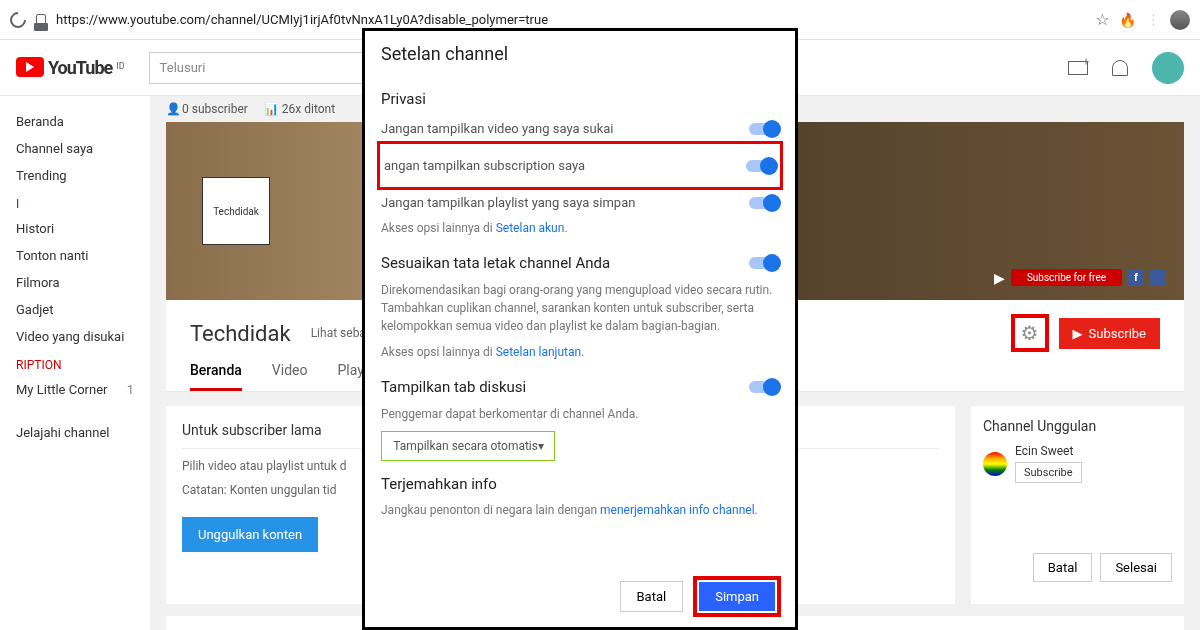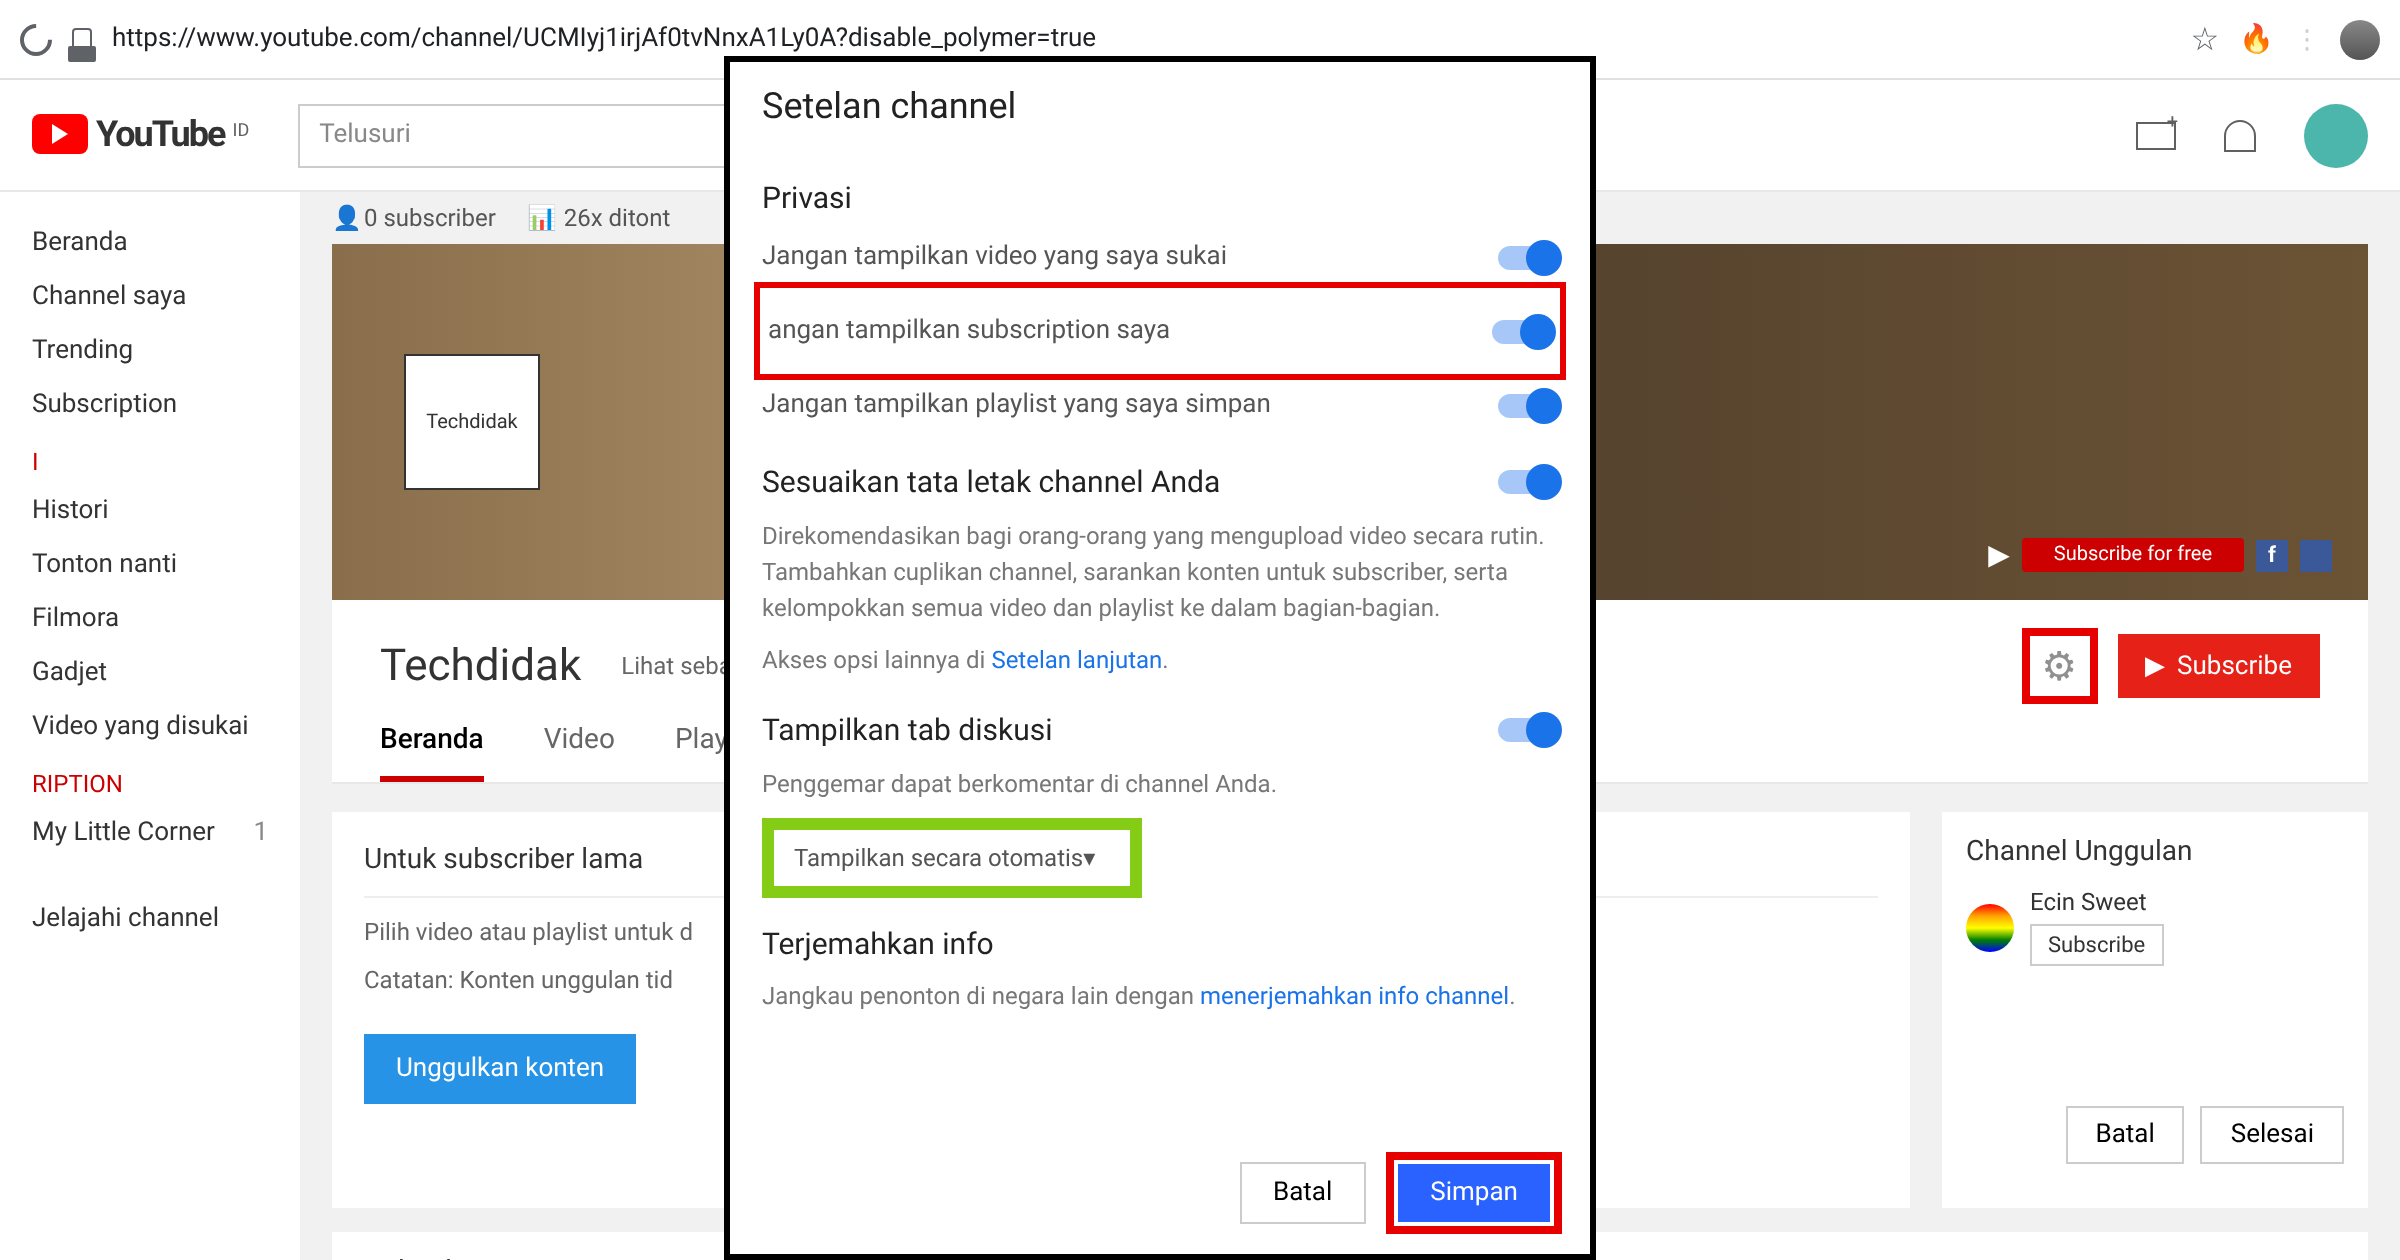--- a/index.html
+++ b/index.html
@@ -64,21 +64,21 @@
 .modal{position:absolute;left:362px;top:28px;width:436px;height:602px;background:#fff;border:3px solid #000;display:flex;flex-direction:column}
 .modal-title{font-size:18px;padding:12px 16px 8px;color:#222}
 .modal-body{flex:1;padding:4px 16px;overflow:hidden;font-size:13px;color:#555}
 .section-title{font-size:15px;color:#222;margin:14px 0 8px}
 .toggle-row{display:flex;align-items:center;padding:5px 0;font-size:13px}
 .toggle-row.highlighted{border:3px solid #e60000;margin:0 -4px;padding:14px 4px}
 .toggle{margin-left:auto;width:30px;height:12px;background:#a7c7f9;border-radius:6px;position:relative}
 .toggle::after{content:"";position:absolute;right:-2px;top:-3px;width:18px;height:18px;background:#1a73e8;border-radius:50%}
 .link-text{color:#1a73e8}
 .desc{font-size:12px;color:#777;line-height:1.5;margin:4px 0 8px}
-.select-box{border:6px solid #84cc16;padding:7px 10px;width:190px;font-size:12px;display:flex;justify-content:flex-start;margin-top:6px}
+.select-box{border:1px solid #84cc16;padding:7px 10px;width:174px;font-size:12px;display:flex;justify-content:flex-end;margin-top:6px}
 .modal-footer{padding:10px 14px;display:flex;justify-content:flex-end;gap:10px;align-items:center}
 .btn-cancel{border:1px solid #ccc;padding:7px 16px;font-size:13px;background:#fff}
 .btn-save-wrap{border:4px solid #e60000;padding:2px}
 .btn-save{background:#2962ff;color:#fff;padding:7px 16px;font-size:13px;border:none}
 </style>
 </head>
 <body>
 
 <div class="browser-bar">
   <span class="reload-icon"></span>
@@ -102,21 +102,20 @@
     <span class="bell-icon"></span>
     <span class="avatar-blue"></span>
   </div>
 </div>
 
 <div class="layout">
   <div class="sidebar">
     <div class="sidebar-item">Beranda</div>
     <div class="sidebar-item">Channel saya</div>
     <div class="sidebar-item">Trending</div>
-    <div class="sidebar-item">Subscription</div>
     <div class="sidebar-head">I</div>
     <div class="sidebar-item">Histori</div>
     <div class="sidebar-item">Tonton nanti</div>
     <div class="sidebar-item">Filmora</div>
     <div class="sidebar-item">Gadjet</div>
     <div class="sidebar-item">Video yang disukai</div>
     <div class="sidebar-head">RIPTION</div>
     <div class="sidebar-item">
       <span>My Little Corner</span>
       <span class="sidebar-count">1</span>
@@ -191,20 +190,23 @@
       <span class="toggle"></span>
     </div>
     <div class="toggle-row highlighted">
       <span>angan tampilkan subscription saya</span>
       <span class="toggle"></span>
     </div>
     <div class="toggle-row">
       <span>Jangan tampilkan playlist yang saya simpan</span>
       <span class="toggle"></span>
     </div>
+    <div class="desc">
+      <span>Akses opsi lainnya di </span><span class="link-text">Setelan akun</span>.
+    </div>
 
     <div class="toggle-row" style="margin-top:12px">
       <span class="section-title" style="margin:0">Sesuaikan tata letak channel Anda</span>
       <span class="toggle"></span>
     </div>
     <div class="desc">Direkomendasikan bagi orang-orang yang mengupload video secara rutin. Tambahkan cuplikan channel, sarankan konten untuk subscriber, serta kelompokkan semua video dan playlist ke dalam bagian-bagian.</div>
     <div class="desc">
       <span>Akses opsi lainnya di </span><span class="link-text">Setelan lanjutan</span>.
     </div>
 

